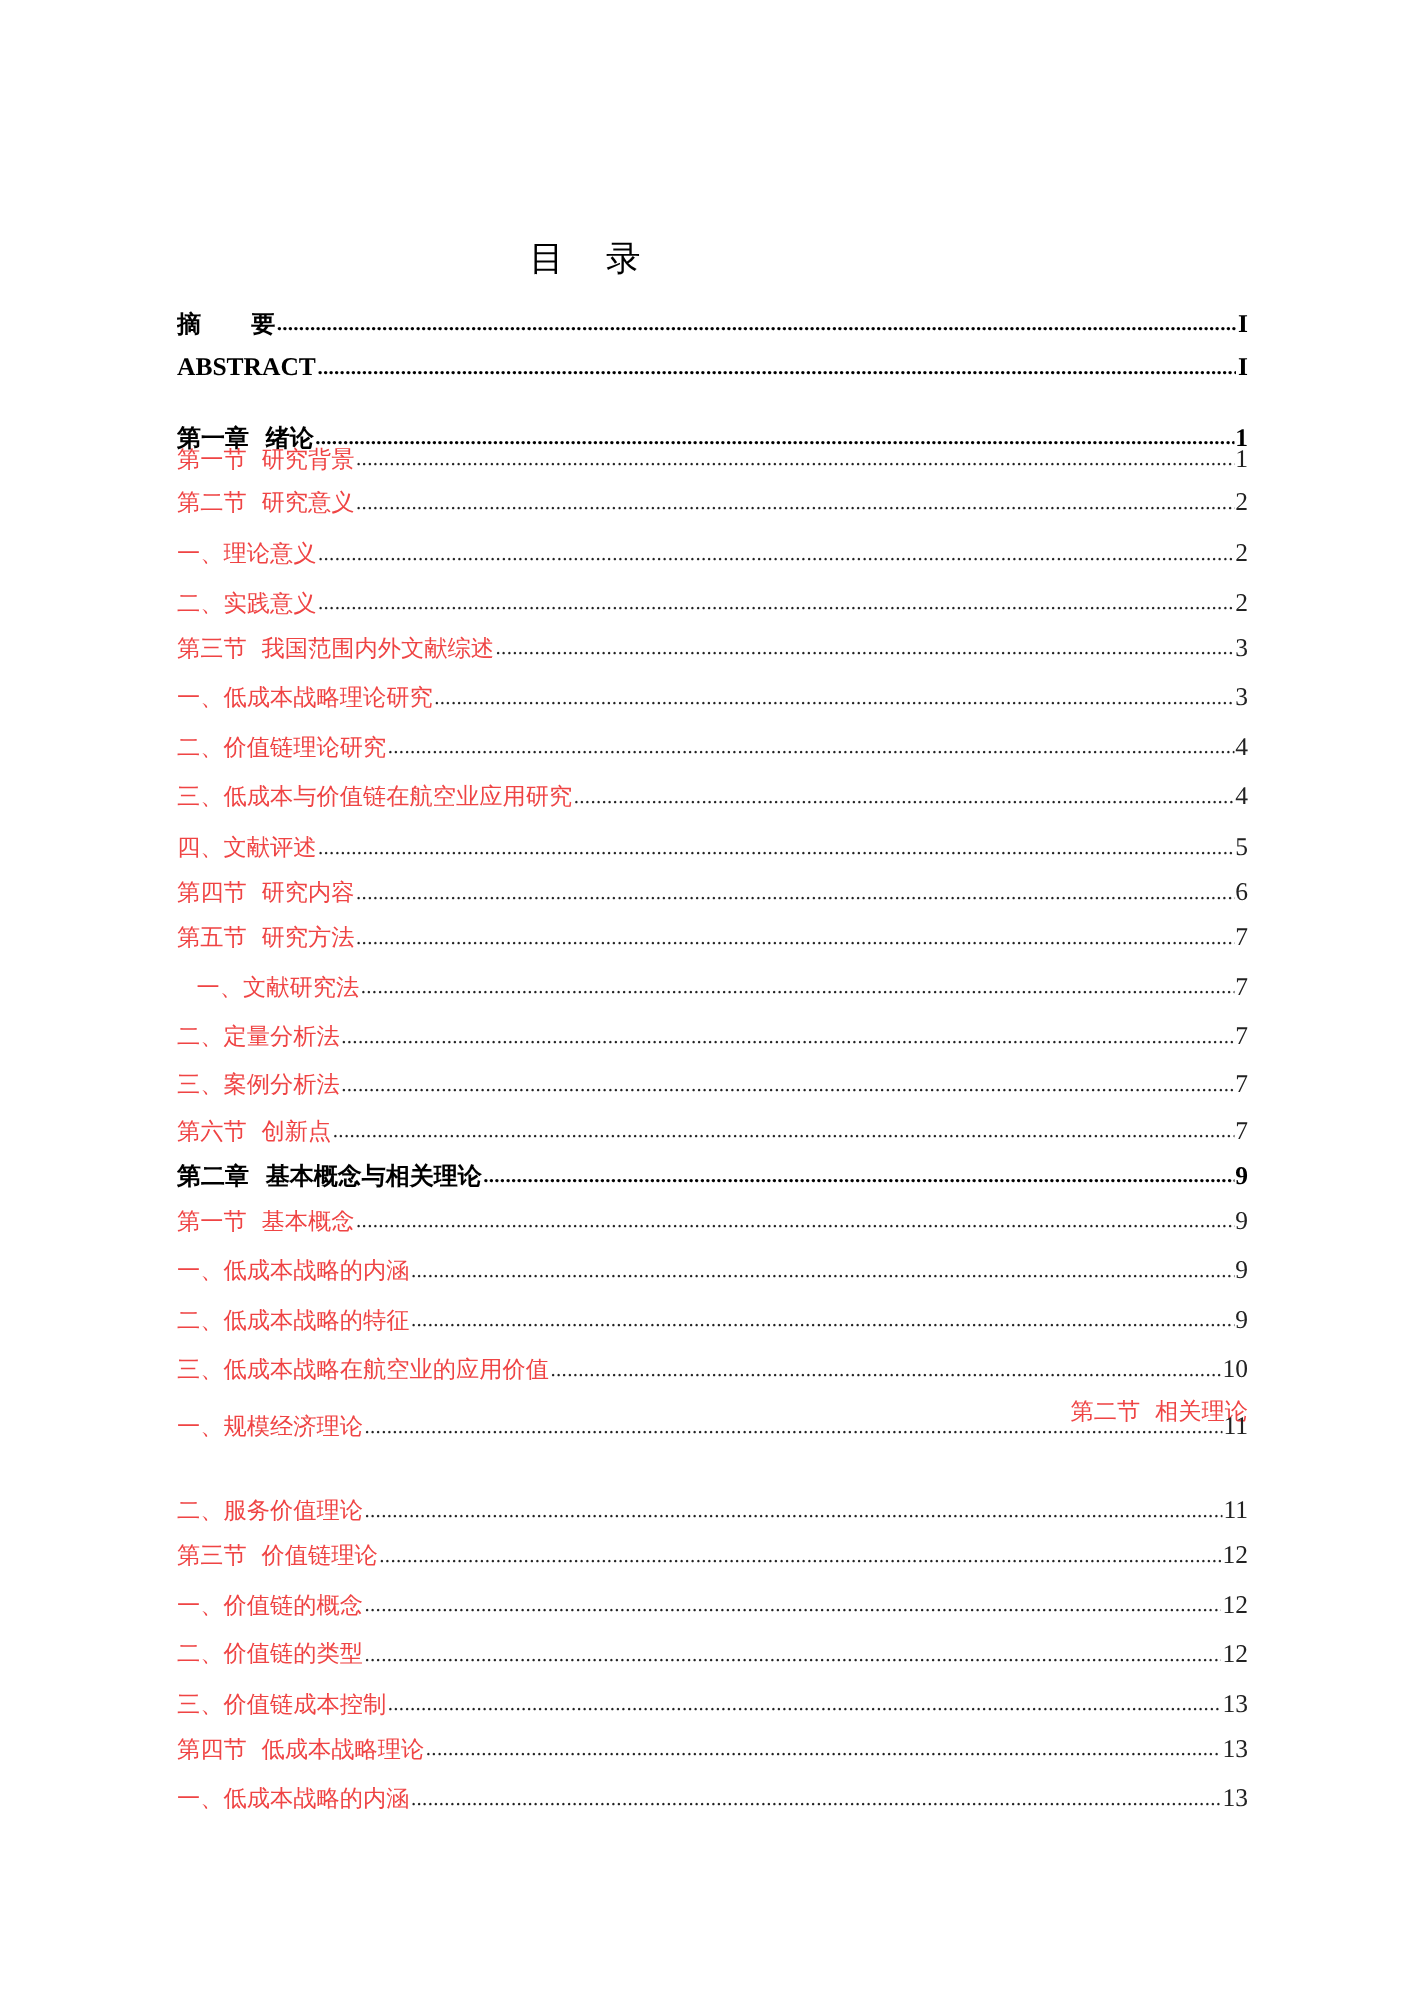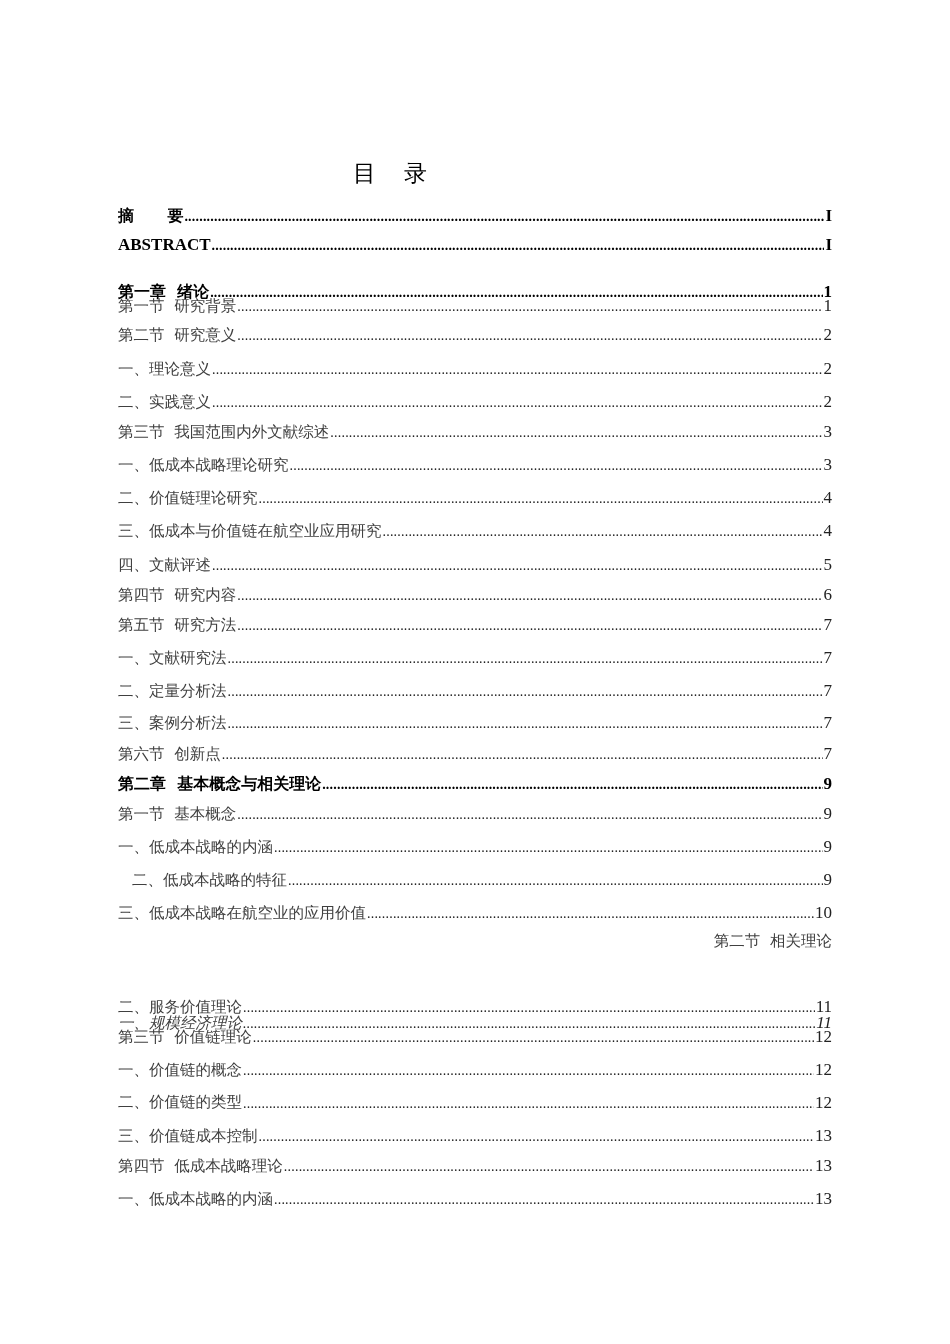--- a/index.html
+++ b/index.html
@@ -44,21 +44,21 @@
       align-items: flex-end;
       font-size: 16px;
       line-height: 20px;
       white-space: nowrap;
       overflow: hidden;
     }
     .toc-row .label {
       flex: 0 0 auto;
       font-family: "DejaVu Sans", "Liberation Sans", sans-serif;
       font-size: 15.5px;
-      color: #404040;
+      color: #ef4444;
     }
     .toc-row .leader {
       flex: 1 1 auto;
       overflow: hidden;
       white-space: nowrap;
       font-family: "Liberation Serif", serif;
       font-size: 14px;
       letter-spacing: 0.2px;
       color: #222;
       line-height: 18px;
@@ -158,21 +158,21 @@
       <span class="label" style="white-space: pre;">第四节  研究内容</span>
       <span class="leader"></span>
       <span class="page">6</span>
     </div>
     <div class="toc-row level-1" style="top: 613px;">
       <span class="label" style="white-space: pre;">第五节  研究方法</span>
       <span class="leader"></span>
       <span class="page">7</span>
     </div>
     <div class="toc-row level-2" style="top: 646px;">
-      <span class="label" style="white-space: pre;">一、文献研究法</span>
+      <span class="label" style="white-space: pre; margin-left: 13px;">一、文献研究法</span>
       <span class="leader"></span>
       <span class="page">7</span>
     </div>
     <div class="toc-row level-2" style="top: 679px;">
       <span class="label" style="white-space: pre;">二、定量分析法</span>
       <span class="leader"></span>
       <span class="page">7</span>
     </div>
     <div class="toc-row level-2" style="top: 711px;">
       <span class="label" style="white-space: pre;">三、案例分析法</span>
@@ -193,35 +193,35 @@
       <span class="label" style="white-space: pre;">第一节  基本概念</span>
       <span class="leader"></span>
       <span class="page">9</span>
     </div>
     <div class="toc-row level-2" style="top: 835px;">
       <span class="label" style="white-space: pre;">一、低成本战略的内涵</span>
       <span class="leader"></span>
       <span class="page">9</span>
     </div>
     <div class="toc-row level-2" style="top: 868px;">
-      <span class="label" style="white-space: pre; margin-left: 14px;">二、低成本战略的特征</span>
+      <span class="label" style="white-space: pre;">二、低成本战略的特征</span>
       <span class="leader"></span>
       <span class="page">9</span>
     </div>
     <div class="toc-row level-2" style="top: 901px;">
       <span class="label" style="white-space: pre;">三、低成本战略在航空业的应用价值</span>
       <span class="leader"></span>
       <span class="page">10</span>
     </div>
     <div class="toc-row level-1" style="top: 931px; flex-direction: column;">
       <span class="label" style="white-space: pre;">第二节  相关理论</span>
       <span class="leader"></span>
       <span class="page">11</span>
     </div>
-    <div class="toc-row level-2" style="top: 1011px; font-style: italic;">
+    <div class="toc-row level-2" style="top: 939px;">
       <span class="label" style="white-space: pre;">一、规模经济理论</span>
       <span class="leader"></span>
       <span class="page">11</span>
     </div>
     <div class="toc-row level-2" style="top: 995px;">
       <span class="label" style="white-space: pre;">二、服务价值理论</span>
       <span class="leader"></span>
       <span class="page">11</span>
     </div>
     <div class="toc-row level-1" style="top: 1025px;">

